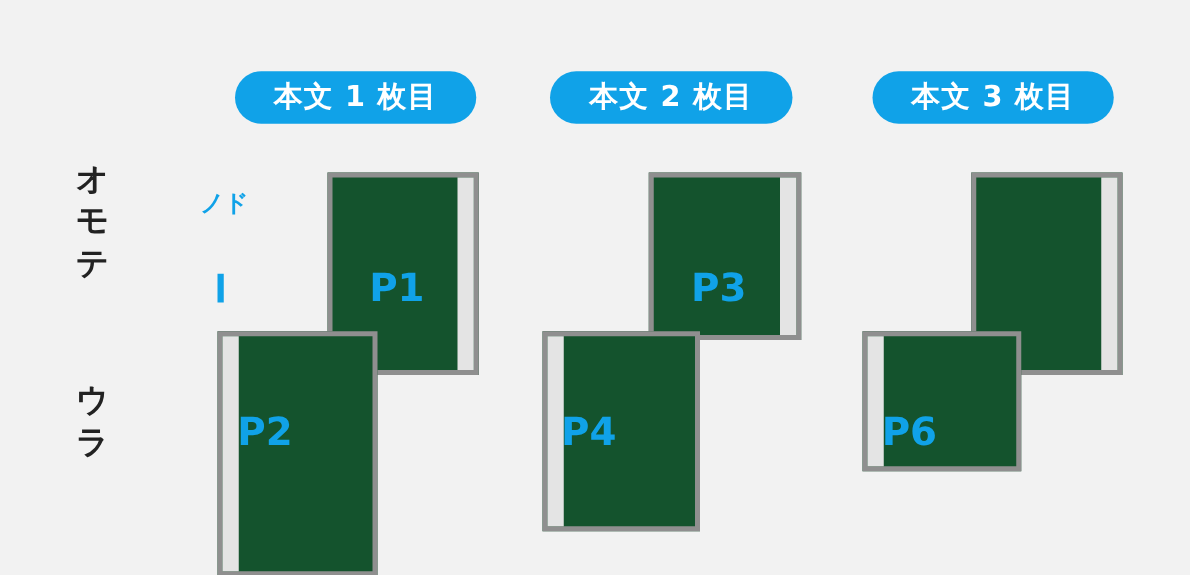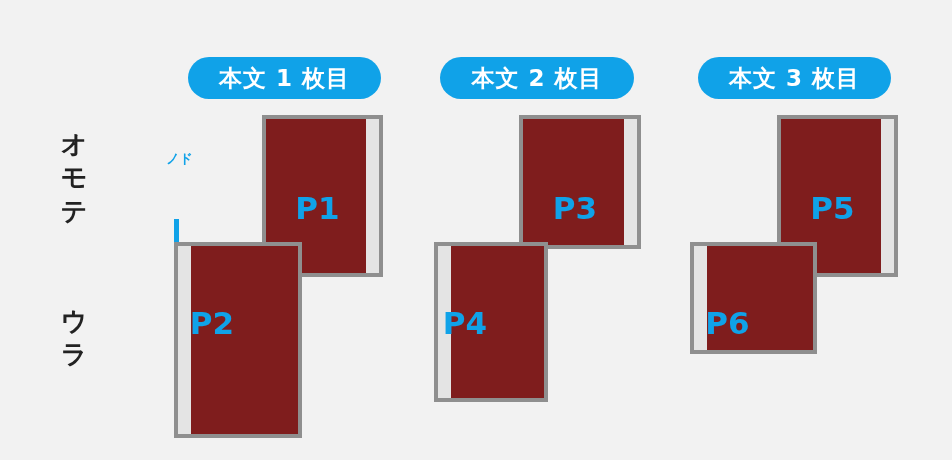--- a/index.html
+++ b/index.html
@@ -49,41 +49,42 @@
     width: 40px;
   }
   .side-label span {
     display: block;
   }
 
   
   .nod-note {
     position: absolute;
     color: #10a2e8;
-    font-size: 13px;
+    font-size: 19px;
     font-weight: bold;
     text-align: center;
     line-height: 1.45;
     white-space: nowrap;
   }
   .nod-note span {
     display: block;
   }
   .nod-tick {
     position: absolute;
     width: 5px;
     background: #10a2e8;
   }
 
   
   .sheet {
     position: absolute;
     box-sizing: border-box;
     border: 4px solid #8f8f8f;
-    background: #7f1d1d;
+    background: #14532d;
+    margin-top: 23px;
   }
   .sheet .gutter {
     position: absolute;
     top: 0;
     bottom: 0;
     width: 13px;
     background: #e4e4e4;
   }
   .sheet.gutter-right .gutter { right: 0; }
   .sheet.gutter-left  .gutter { left: 0; }
@@ -145,27 +146,26 @@
   </div>
   <div class="sheet back gutter-left" style="left:174px; top:242px; width:128px; height:196px;">
     <div class="gutter"></div>
     <div class="page-label">P2</div>
   </div>
 
   <div class="sheet front gutter-right" style="left:519px; top:115px; width:122px; height:134px;">
     <div class="gutter"></div>
     <div class="page-label">P3</div>
   </div>
-  <div class="sheet back gutter-left" style="left:434px; top:242px; width:114px; height:160px;">
+  <div class="sheet back gutter-left" style="left:434px; top:242px; width:126px; height:160px;">
     <div class="gutter"></div>
     <div class="page-label">P4</div>
   </div>
 
   <div class="sheet front gutter-right" style="left:777px; top:115px; width:121px; height:162px;">
     <div class="gutter"></div>
-    <div class="page-label">P5</div>
   </div>
   <div class="sheet back gutter-left" style="left:690px; top:242px; width:127px; height:112px;">
     <div class="gutter"></div>
     <div class="page-label">P6</div>
   </div>
 
 </div>
 
 </body></html>

